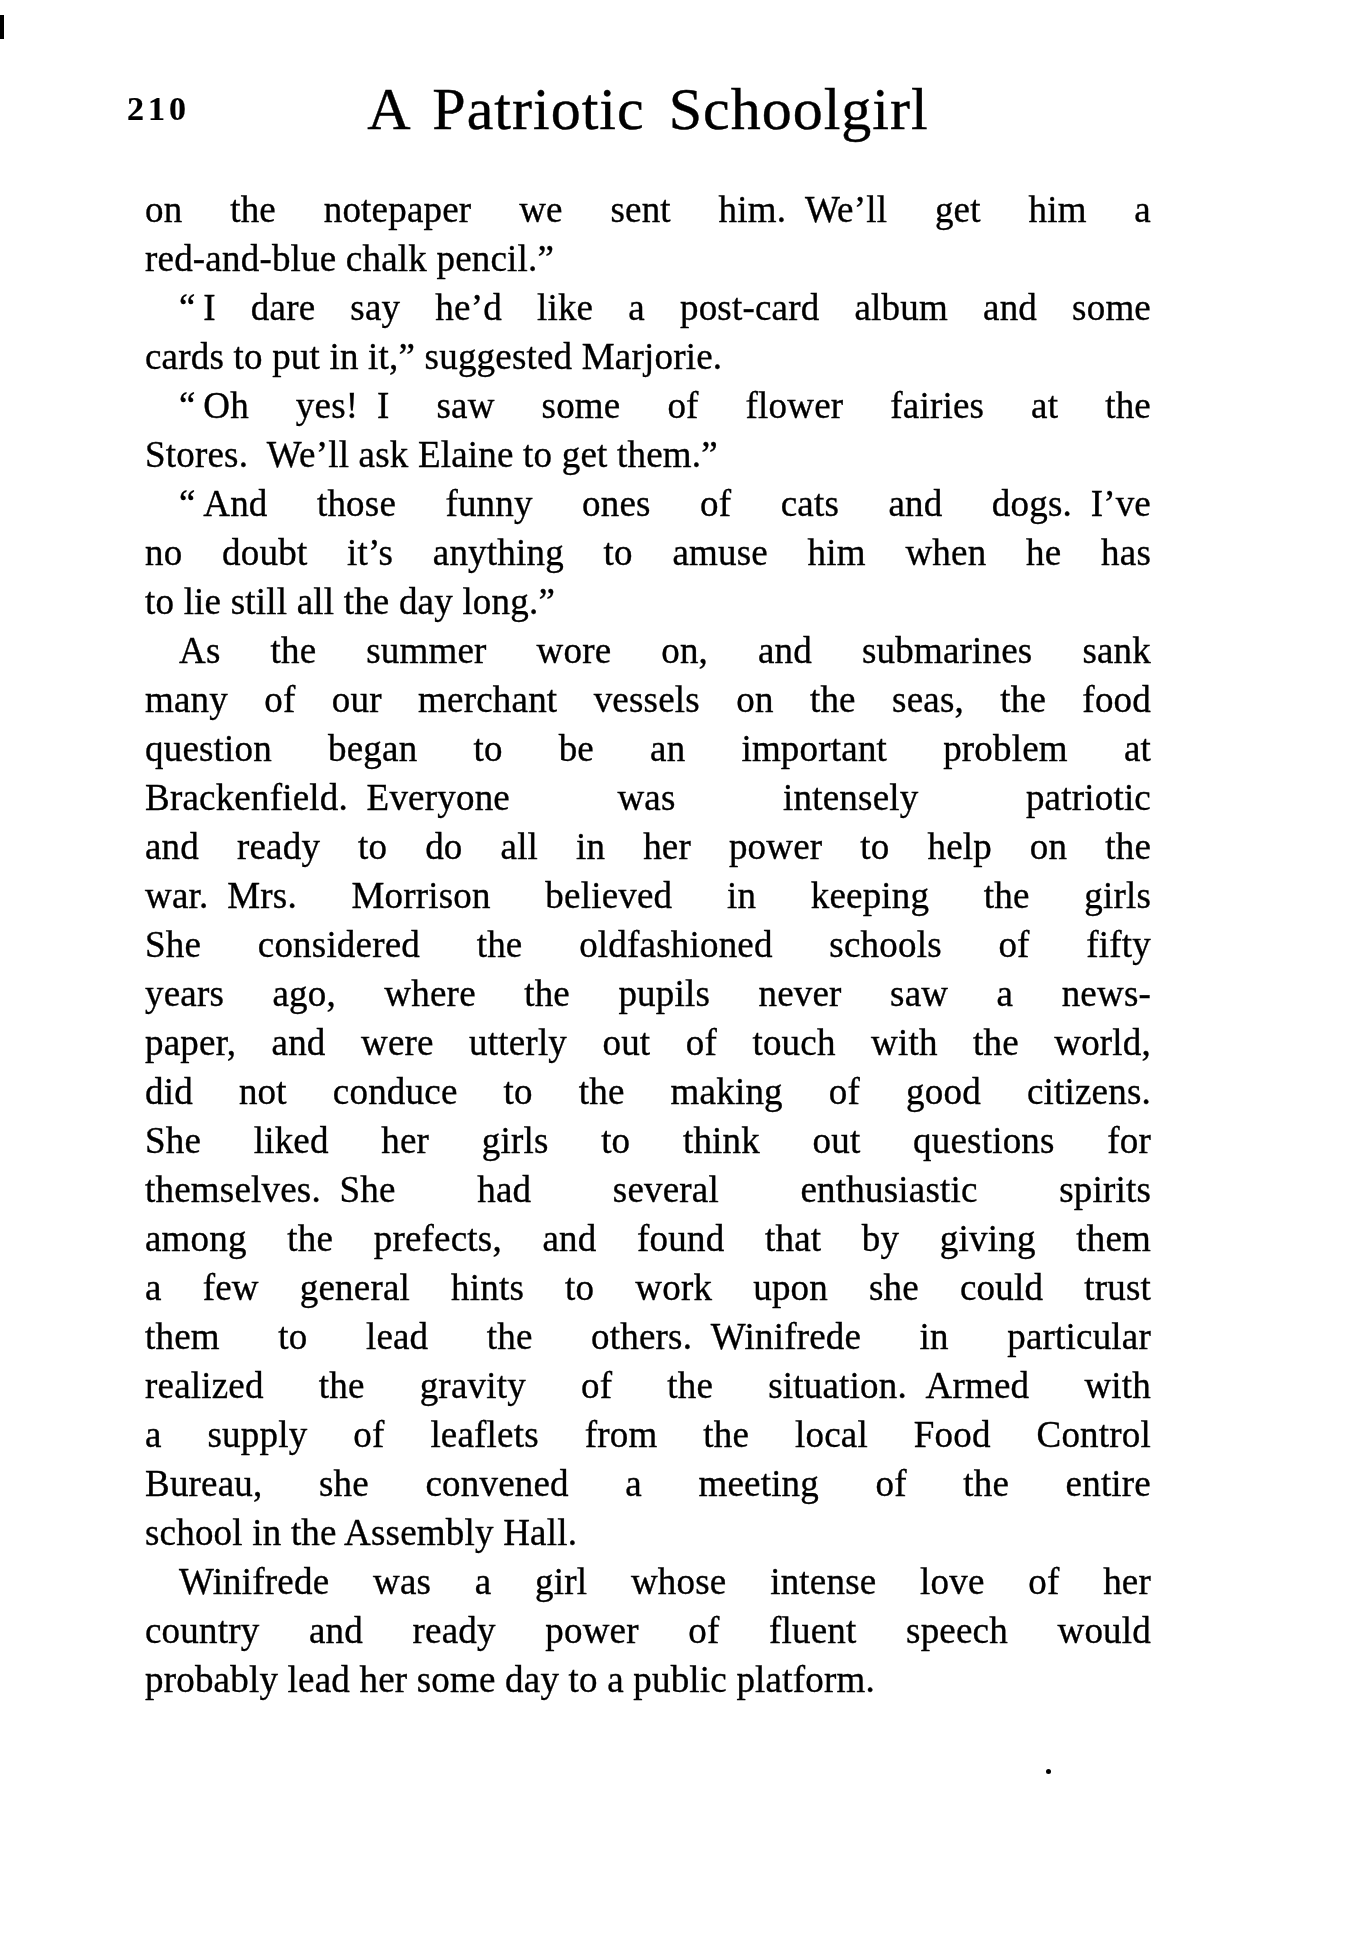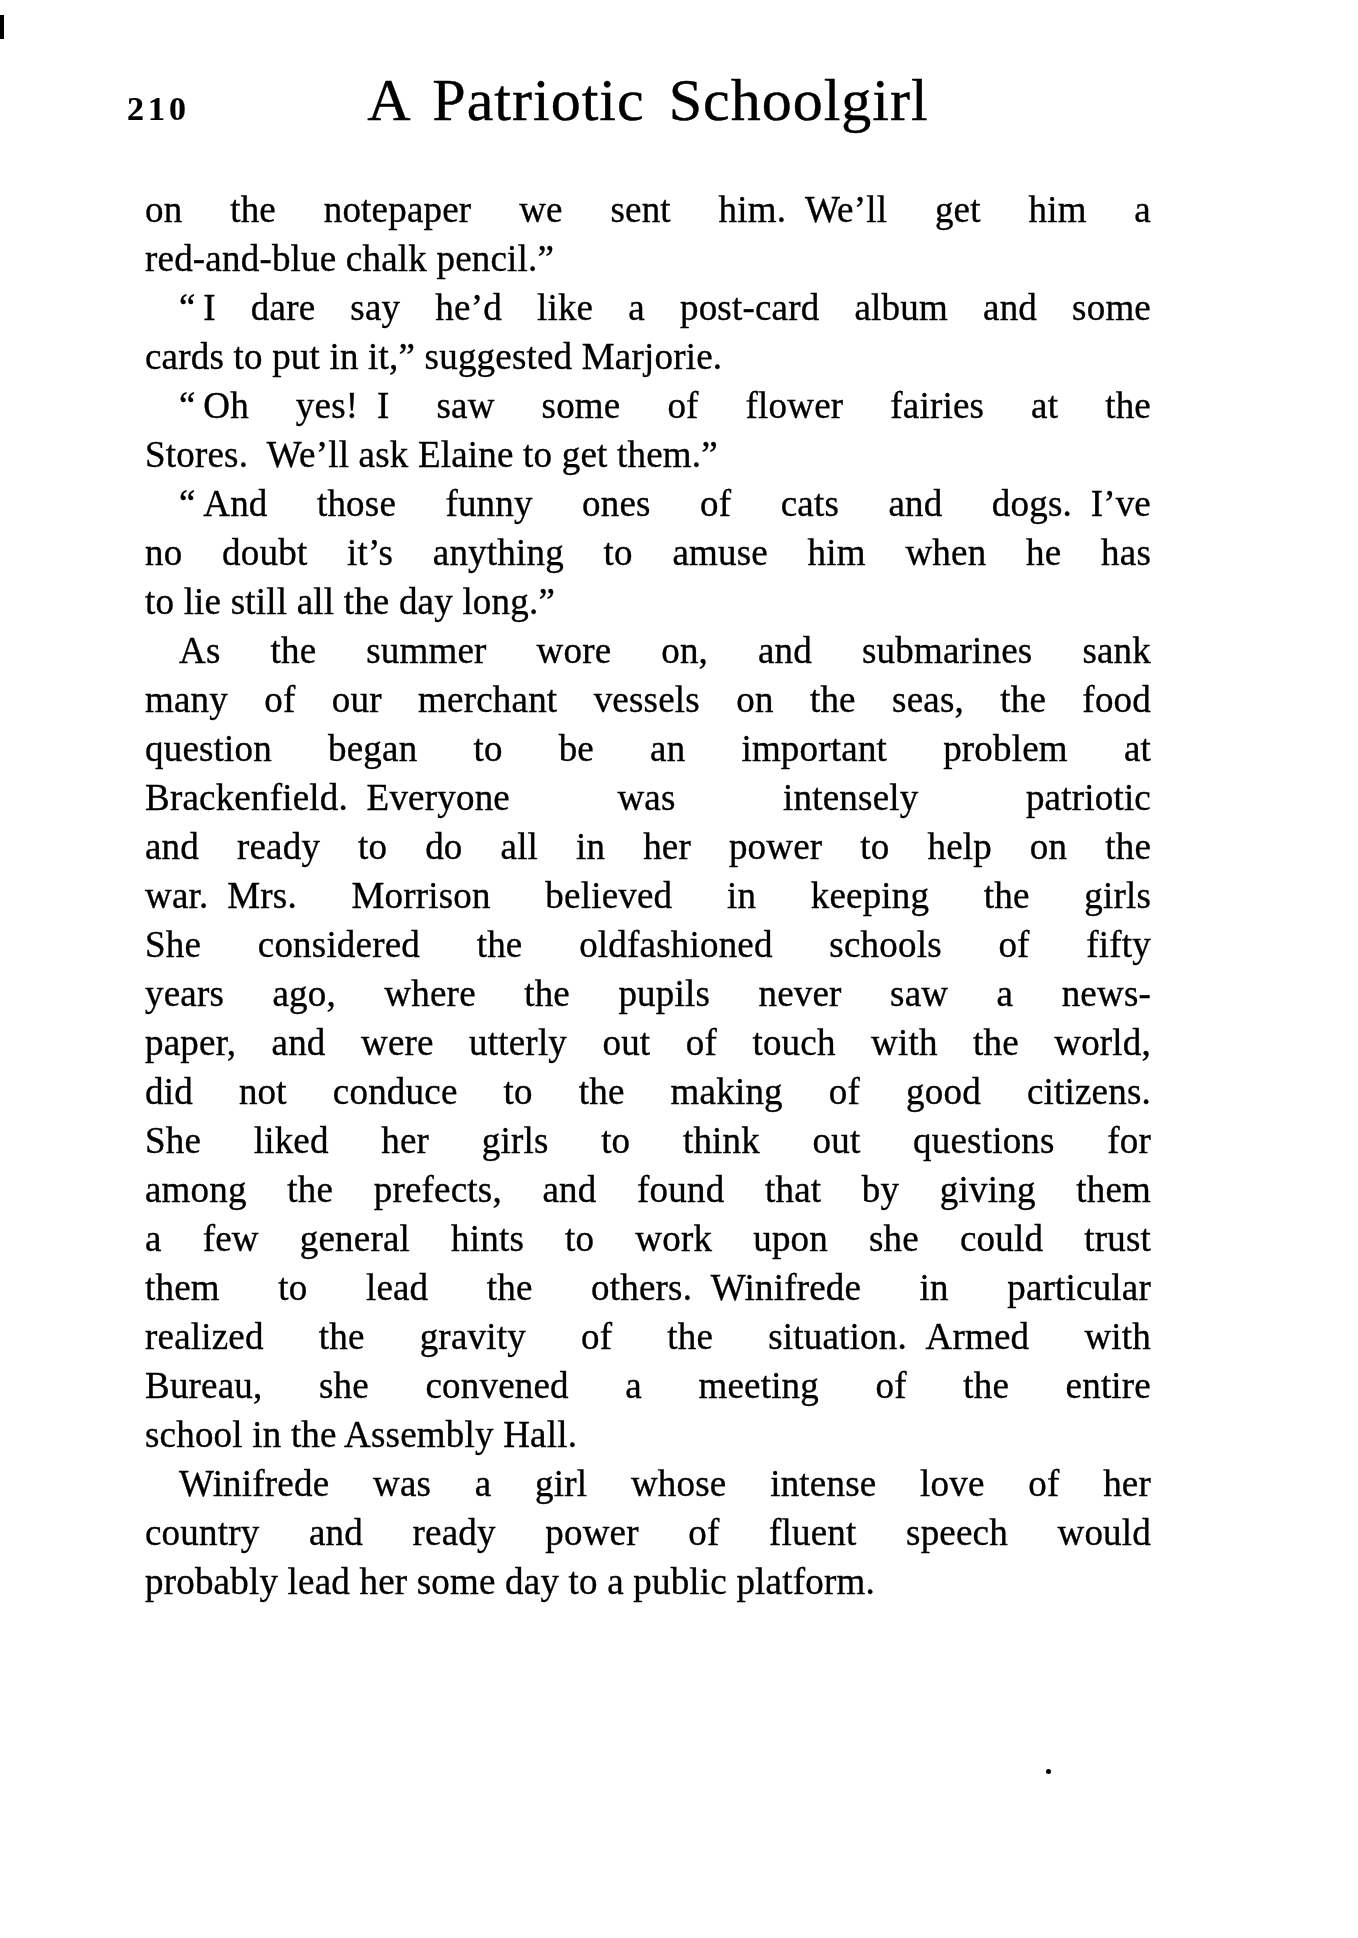--- a/index.html
+++ b/index.html
@@ -28,21 +28,21 @@
   .page-num {
     position: absolute;
     left: -18px;
     top: 26px;
     font-size: 34px;
     letter-spacing: 4px;
     font-weight: bold;
     -webkit-text-stroke: 0.2px #000;
   }
   .title {
-    margin: 0;
+    margin: 9px;
     font-size: 60px;
     font-weight: normal;
     text-align: center;
     line-height: 1.2;
     letter-spacing: 1px;
     word-spacing: 8px;
     -webkit-text-stroke: 0.4px #000;
   }
   
   .body-text {
@@ -101,24 +101,26 @@
       <div class="line">many of our merchant vessels on the seas, the food</div>
       <div class="line">question began to be an important problem at</div>
       <div class="line">Brackenfield. Everyone was intensely patriotic</div>
       <div class="line">and ready to do all in her power to help on the</div>
       <div class="line">war. Mrs. Morrison believed in keeping the girls</div>
       <div class="line">She considered the oldfashioned schools of fifty</div>
       <div class="line">years ago, where the pupils never saw a news-</div>
       <div class="line">paper, and were utterly out of touch with the world,</div>
       <div class="line">did not conduce to the making of good citizens.</div>
       <div class="line">She liked her girls to think out questions for</div>
+      <div class="line">themselves. She had several enthusiastic spirits</div>
       <div class="line">among the prefects, and found that by giving them</div>
       <div class="line">a few general hints to work upon she could trust</div>
       <div class="line">them to lead the others. Winifrede in particular</div>
       <div class="line">realized the gravity of the situation. Armed with</div>
+      <div class="line">a supply of leaflets from the local Food Control</div>
       <div class="line">Bureau, she convened a meeting of the entire</div>
       <div class="line last">school in the Assembly Hall.</div>
       <div class="line indent">Winifrede was a girl whose intense love of her</div>
       <div class="line">country and ready power of fluent speech would</div>
       <div class="line last">probably lead her some day to a public platform.</div>
     </div>
 
   <div class="speck speck-edge"></div>
   <div class="speck speck-dot"></div>
 

